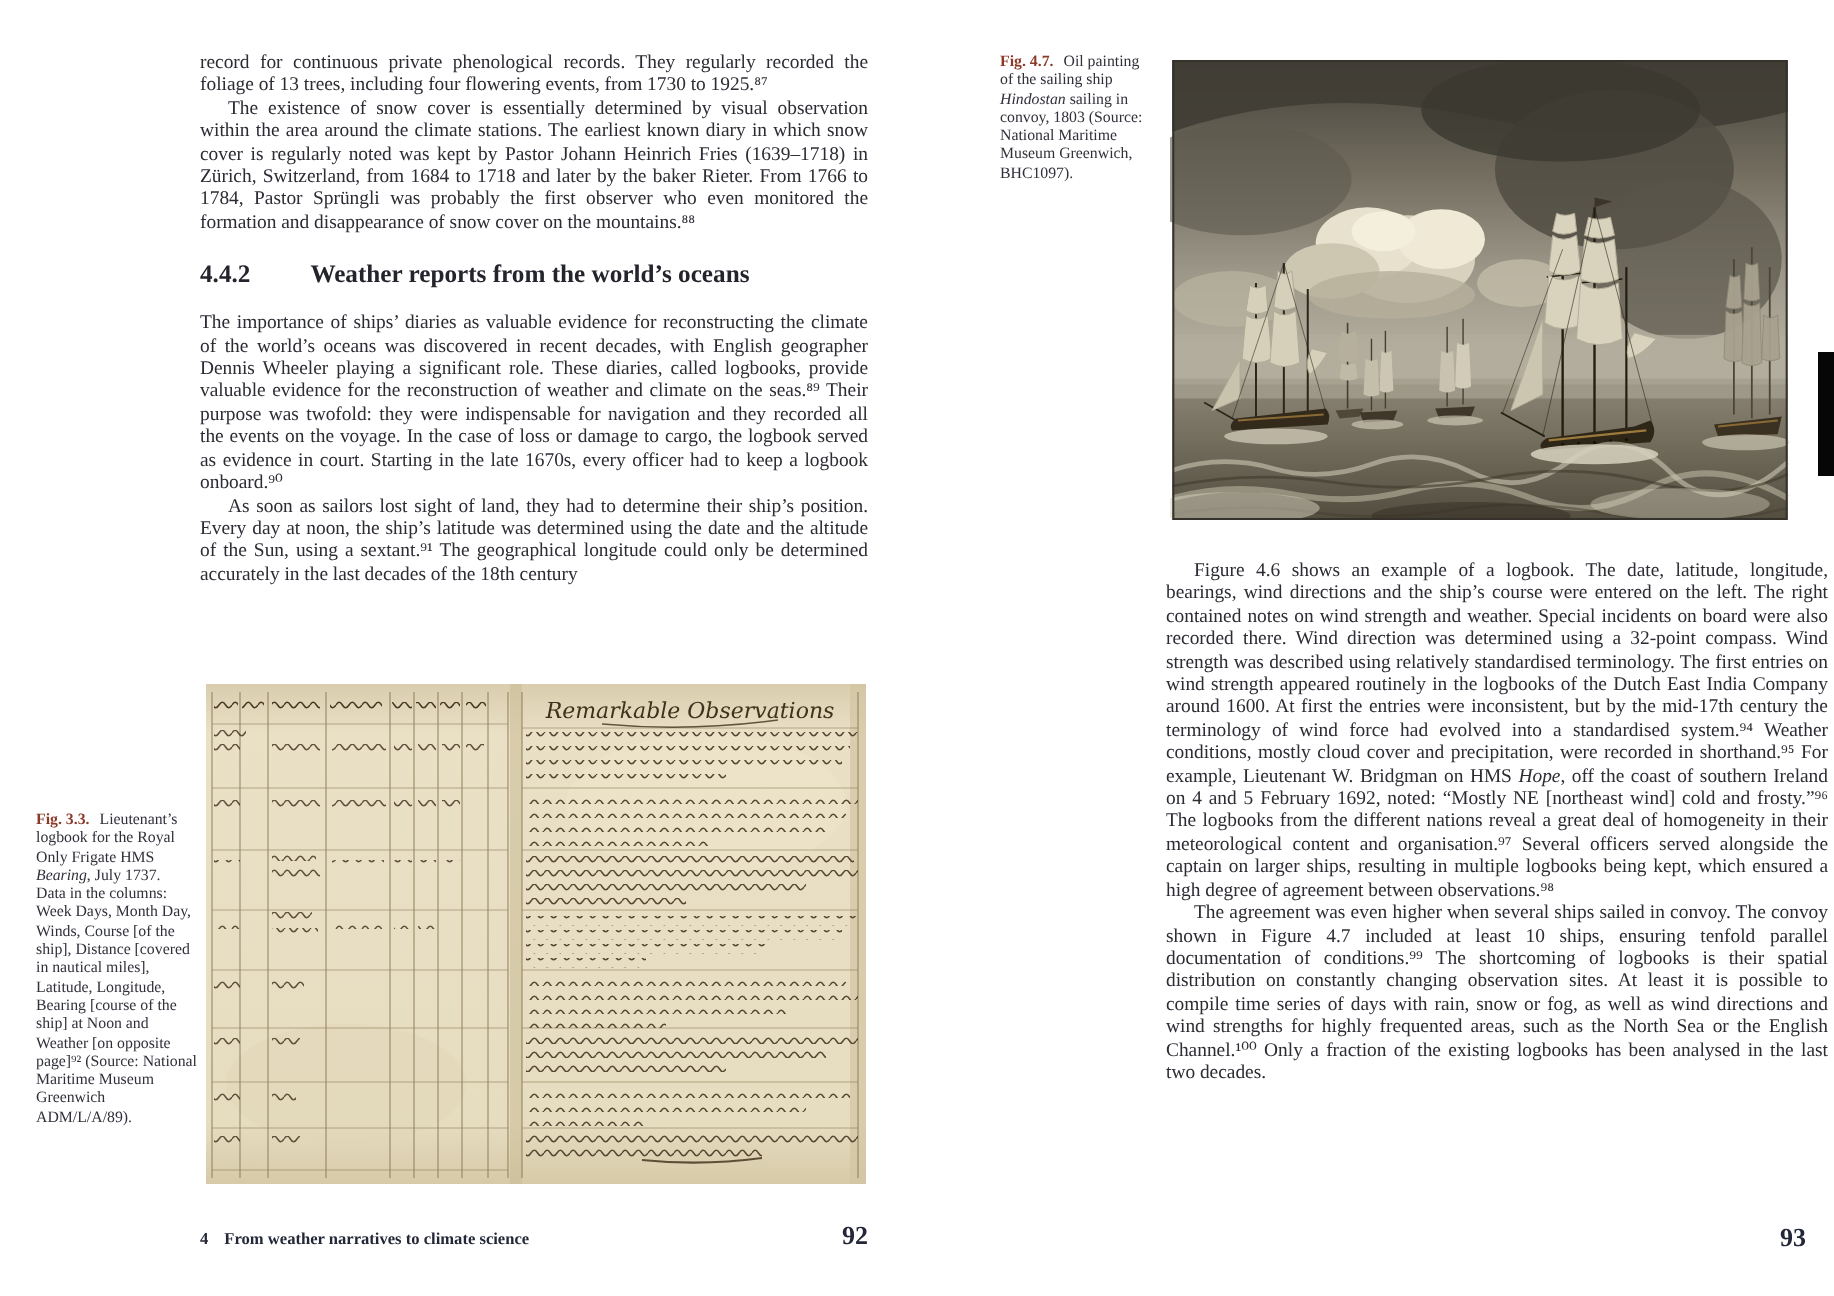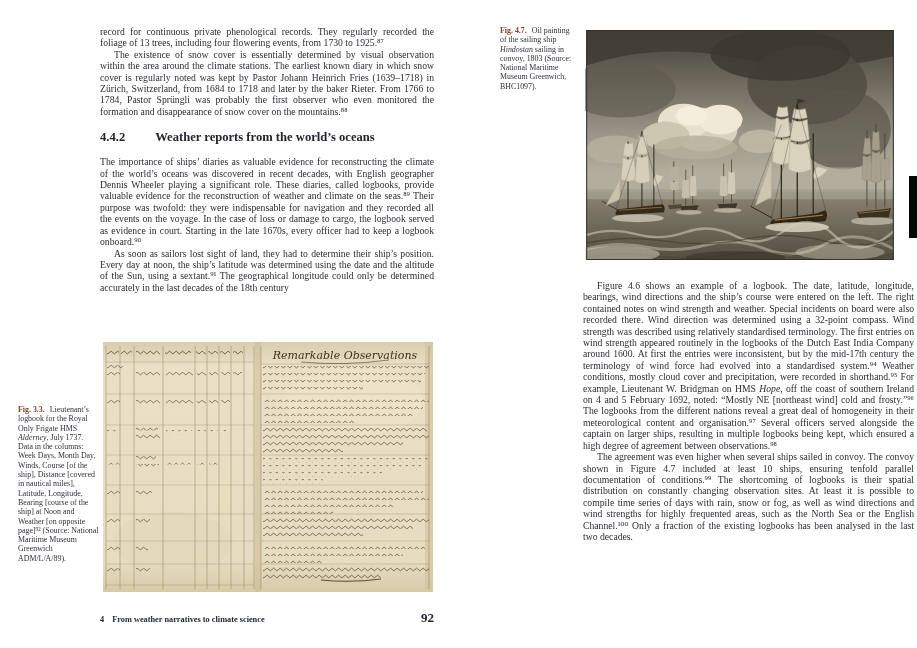--- a/index.html
+++ b/index.html
@@ -46,21 +46,21 @@
     <p>record for continuous private phenological records. They regularly recorded the foliage of 13 trees, including four flowering events, from 1730 to 1925.⁸⁷</p>
     <p class="indent">The existence of snow cover is essentially determined by visual observation within the area around the climate stations. The earliest known diary in which snow cover is regularly noted was kept by Pastor Johann Heinrich Fries (1639–1718) in Zürich, Switzerland, from 1684 to 1718 and later by the baker Rieter. From 1766 to 1784, Pastor Sprüngli was probably the first observer who even monitored the formation and disappearance of snow cover on the mountains.⁸⁸</p>
     <h2 class="section-heading">
       <span class="h-num">4.4.2</span><span>Weather reports from the world’s oceans</span>
     </h2>
     <p>The importance of ships’ diaries as valuable evidence for reconstructing the climate of the world’s oceans was discovered in recent decades, with English geographer Dennis Wheeler playing a significant role. These diaries, called logbooks, provide valuable evidence for the reconstruction of weather and climate on the seas.⁸⁹ Their purpose was twofold: they were indispensable for navigation and they recorded all the events on the voyage. In the case of loss or damage to cargo, the logbook served as evidence in court. Starting in the late 1670s, every officer had to keep a logbook onboard.⁹⁰</p>
     <p class="indent">As soon as sailors lost sight of land, they had to determine their ship’s position. Every day at noon, the ship’s latitude was determined using the date and the altitude of the Sun, using a sextant.⁹¹ The geographical longitude could only be determined accurately in the last decades of the 18th century</p>
   </div>
 
   <div class="caption caption-46">
-    <p><span class="fig-label">Fig. 3.3.</span><span><span>Lieutenant’s logbook for the Royal Only Frigate HMS </span><i>Alderney</i><span>, July 1737.</span></span></p>
+    <p><span class="fig-label">Fig. 3.3.</span><span><span>Lieutenant’s logbook for the Royal Only Frigate HMS </span><i>Bearing</i><span>, July 1737.</span></span></p>
     <p>Data in the columns: Week Days, Month Day, Winds, Course [of the ship], Distance [covered in nautical miles], Latitude, Longitude, Bearing [course of the ship] at Noon and Weather [on opposite page]⁹² (Source: National Maritime Museum Greenwich ADM/L/A/89).</p>
   </div>
 
   <figure class="figure-46" style="margin:0">
     <svg viewBox="0 0 330 250" xmlns="http://www.w3.org/2000/svg">
       <defs>
         <pattern id="hw" width="13" height="7" patternUnits="userSpaceOnUse">
           <path d="M0 3.5 Q1.6 0.8 3.2 3.5 T6.5 3.5 T9.8 3.5 T13 3.5" fill="none" stroke="#463723" stroke-width="0.75"></path>
         </pattern>
         <linearGradient id="pgrad" x1="0" y1="0" x2="0" y2="1">
@@ -351,14 +351,17 @@
     </svg>
   </figure>
 
   <div class="thumb-tab"></div>
 
   <div class="body-col right-col">
     <p class="indent"><span>Figure 4.6 shows an example of a logbook. The date, latitude, longitude, bearings, wind directions and the ship’s course were entered on the left. The right contained notes on wind strength and weather. Special incidents on board were also recorded there. Wind direction was determined using a 32-point compass. Wind strength was described using relatively standardised terminology. The first entries on wind strength appeared routinely in the logbooks of the Dutch East India Company around 1600. At first the entries were inconsistent, but by the mid-17th century the terminology of wind force had evolved into a standardised system.⁹⁴ Weather conditions, mostly cloud cover and precipitation, were recorded in shorthand.⁹⁵ For example, Lieutenant W. Bridgman on HMS </span><i>Hope</i><span>, off the coast of southern Ireland on 4 and 5 February 1692, noted: “Mostly NE [northeast wind] cold and frosty.”⁹⁶ The logbooks from the different nations reveal a great deal of homogeneity in their meteorological content and organisation.⁹⁷ Several officers served alongside the captain on larger ships, resulting in multiple logbooks being kept, which ensured a high degree of agreement between observations.⁹⁸</span></p>
     <p class="indent">The agreement was even higher when several ships sailed in convoy. The convoy shown in Figure 4.7 included at least 10 ships, ensuring tenfold parallel documentation of conditions.⁹⁹ The shortcoming of logbooks is their spatial distribution on constantly changing observation sites. At least it is possible to compile time series of days with rain, snow or fog, as well as wind directions and wind strengths for highly frequented areas, such as the North Sea or the English Channel.¹⁰⁰ Only a fraction of the existing logbooks has been analysed in the last two decades.</p>
   </div>
 
+  <div class="footer-right">
+    <span class="page-num">93</span>
+  </div>
 
 </div>
 
 </body></html>

